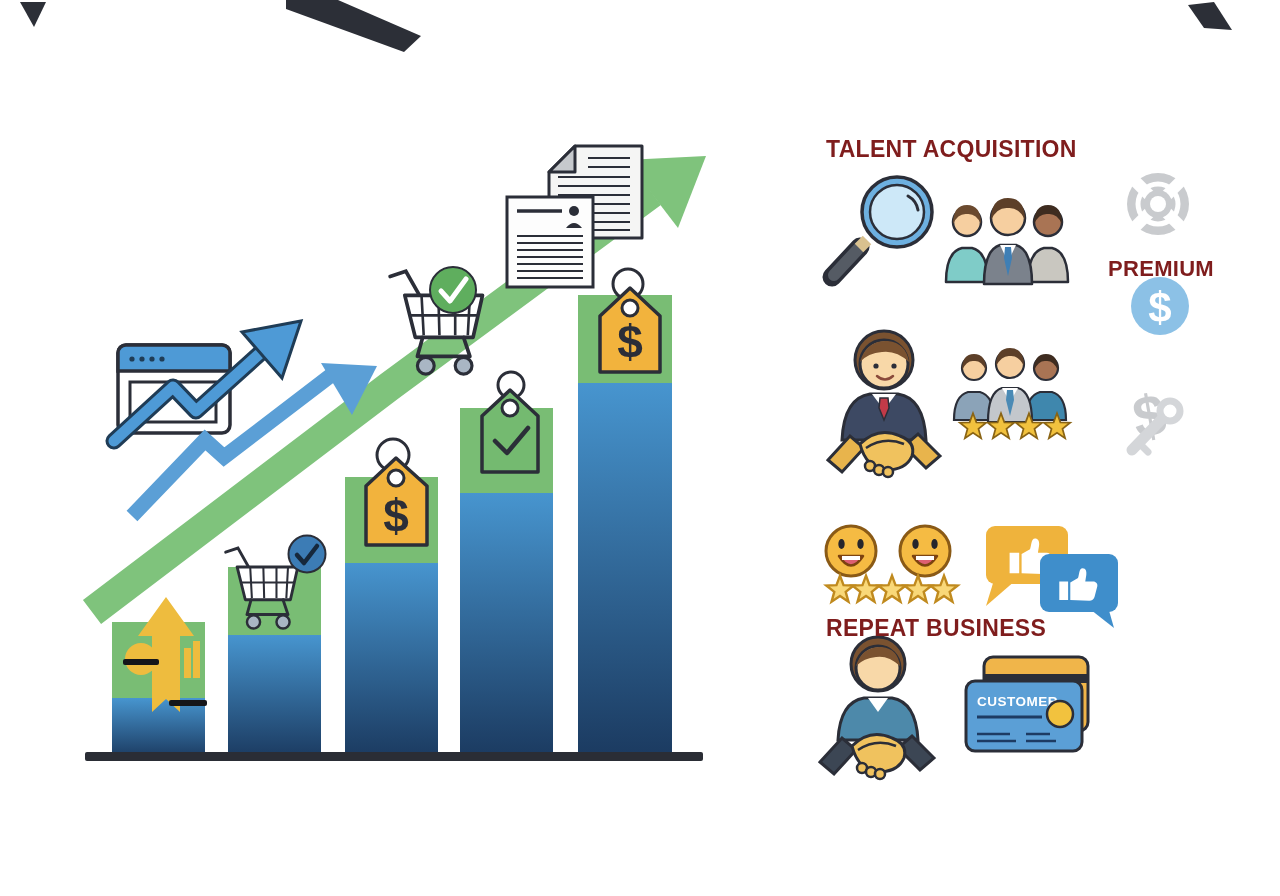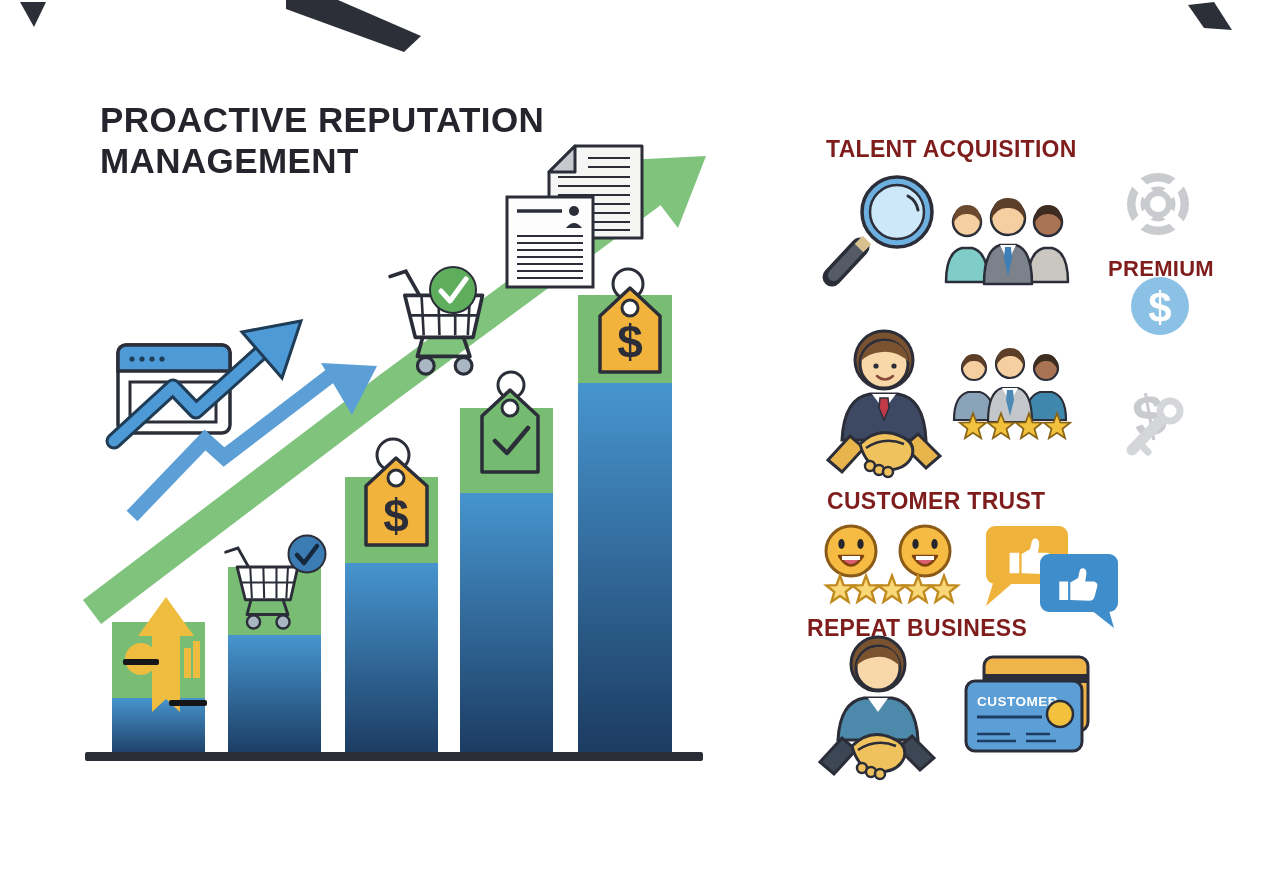--- a/index.html
+++ b/index.html
@@ -5,21 +5,21 @@
   html,body{margin:0;padding:0;background:#e9e9e9;}
   .canvas{position:relative;width:1280px;height:896px;background:#ffffff;overflow:hidden;
           font-family:"Liberation Sans",sans-serif;}
   .abs{position:absolute;}
   .title{left:100px;top:100px;width:480px;font-size:35px;font-weight:800;line-height:1.16;
          color:#24252c;letter-spacing:.4px;}
   .heading{font-size:23px;font-weight:700;color:#7f1d1d;letter-spacing:.3px;text-align:center;}
   .h-talent{left:826px;top:136px;}
   .h-premium{left:1108px;top:243px;font-size:22px;margin-top:13px;}
   .h-trust{left:827px;top:488px;}
-  .h-repeat{left:807px;top:615px;}
+  .h-repeat{left:826px;top:615px;}
   svg text{font-family:"Liberation Sans",sans-serif;}
 </style>
 </head>
 <body>
 
 <div class="canvas">
 
   <svg class="abs" style="left:0;top:0" width="1280" height="896" viewBox="0 0 1280 896">
     <defs>
       <linearGradient id="barBlue" x1="0" y1="0" x2="0" y2="1">
@@ -294,18 +294,16 @@
       <rect x="984" y="657" width="104" height="74" rx="9" fill="#f0b54a" stroke="#2b2e38" stroke-width="3"></rect>
       <rect x="984" y="674" width="104" height="9" fill="#2b2e38"></rect>
       <rect x="966" y="681" width="116" height="70" rx="9" fill="#5b9fd6" stroke="#2b2e38" stroke-width="3"></rect>
       <text x="977" y="706" font-size="13.5" font-weight="bold" fill="#ffffff" letter-spacing="0.5">CUSTOMER</text>
       <line x1="977" y1="717" x2="1042" y2="717" stroke="#1d3b63" stroke-width="3"></line>
       <circle cx="1060" cy="714" r="13" fill="#f2c23e" stroke="#2b2e38" stroke-width="2.5"></circle>
       <path d="M977,734 H1010 M977,741 H1016 M1026,734 H1050 M1026,741 H1056" stroke="#1d3b63" stroke-width="2.5"></path>
     </g>
   </svg>
 
-  <div class="abs title">PROACTIVE REPUTATION MANAGEMENT</div>
   <div class="abs heading h-talent">TALENT ACQUISITION</div>
   <div class="abs heading h-premium">PREMIUM</div>
-  <div class="abs heading h-trust">CUSTOMER TRUST</div>
   <div class="abs heading h-repeat">REPEAT BUSINESS</div>
 </div>
 
 </body></html>

